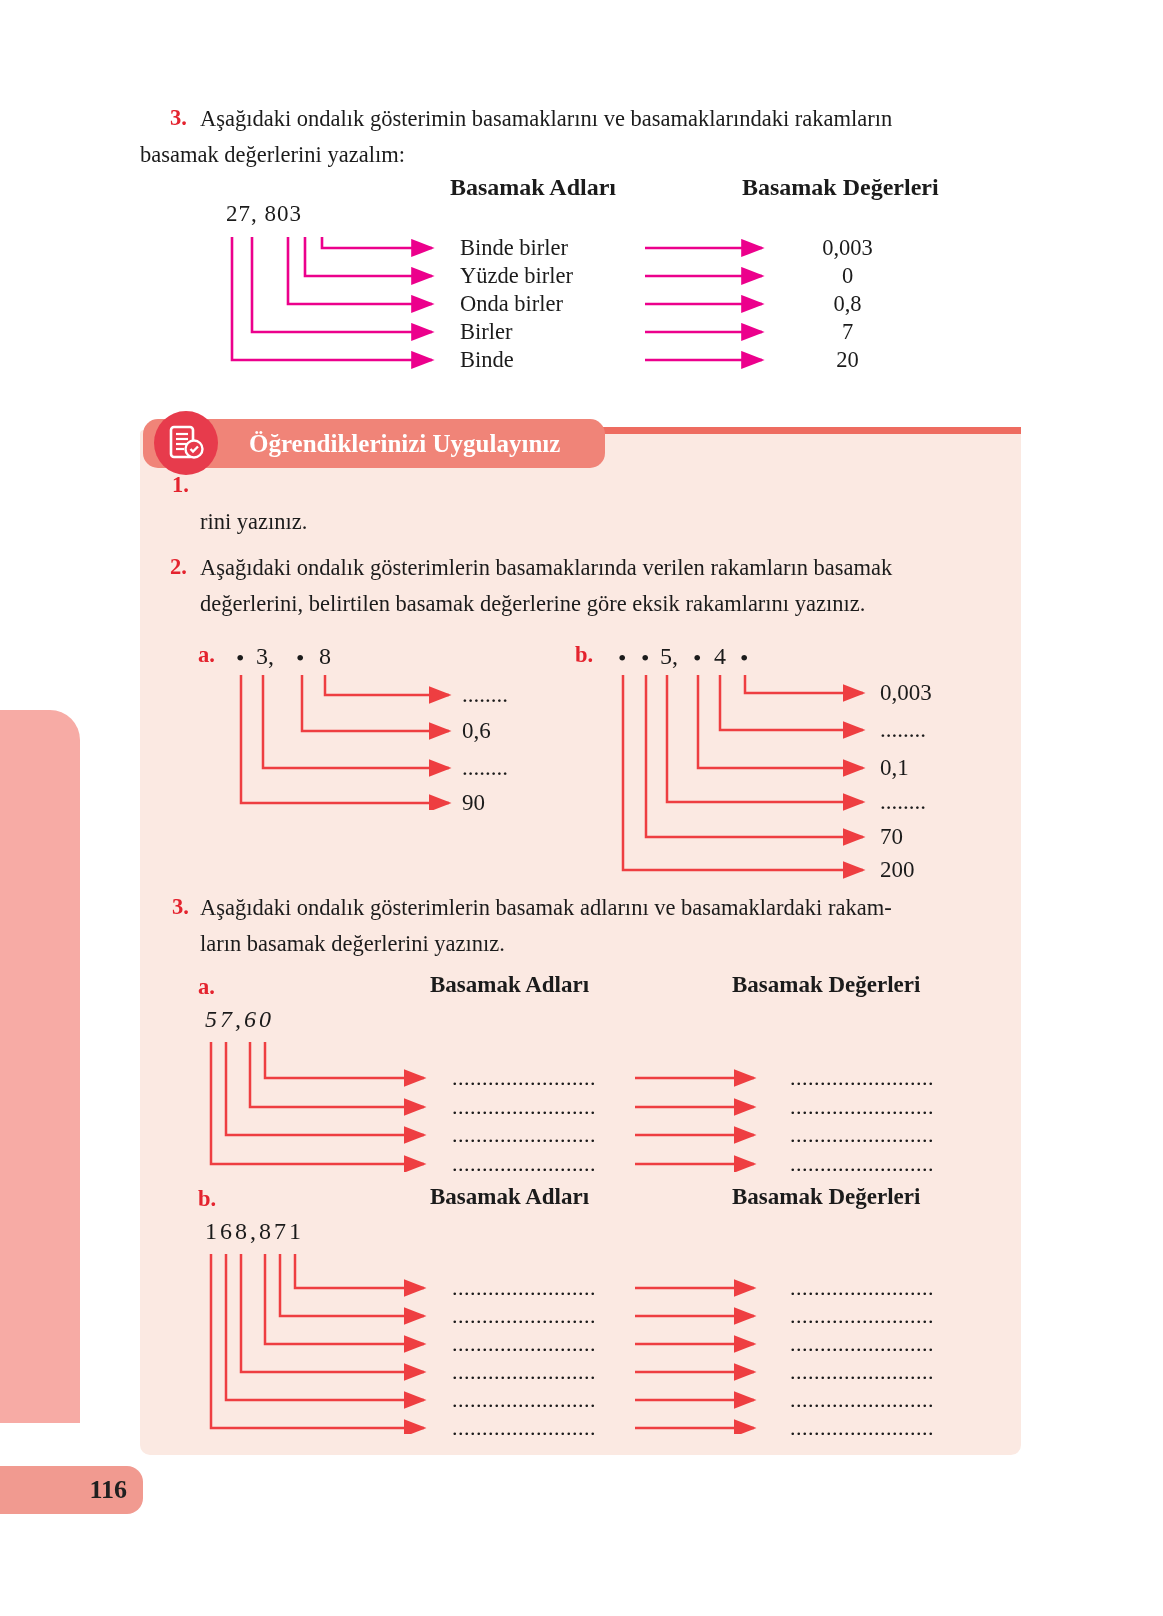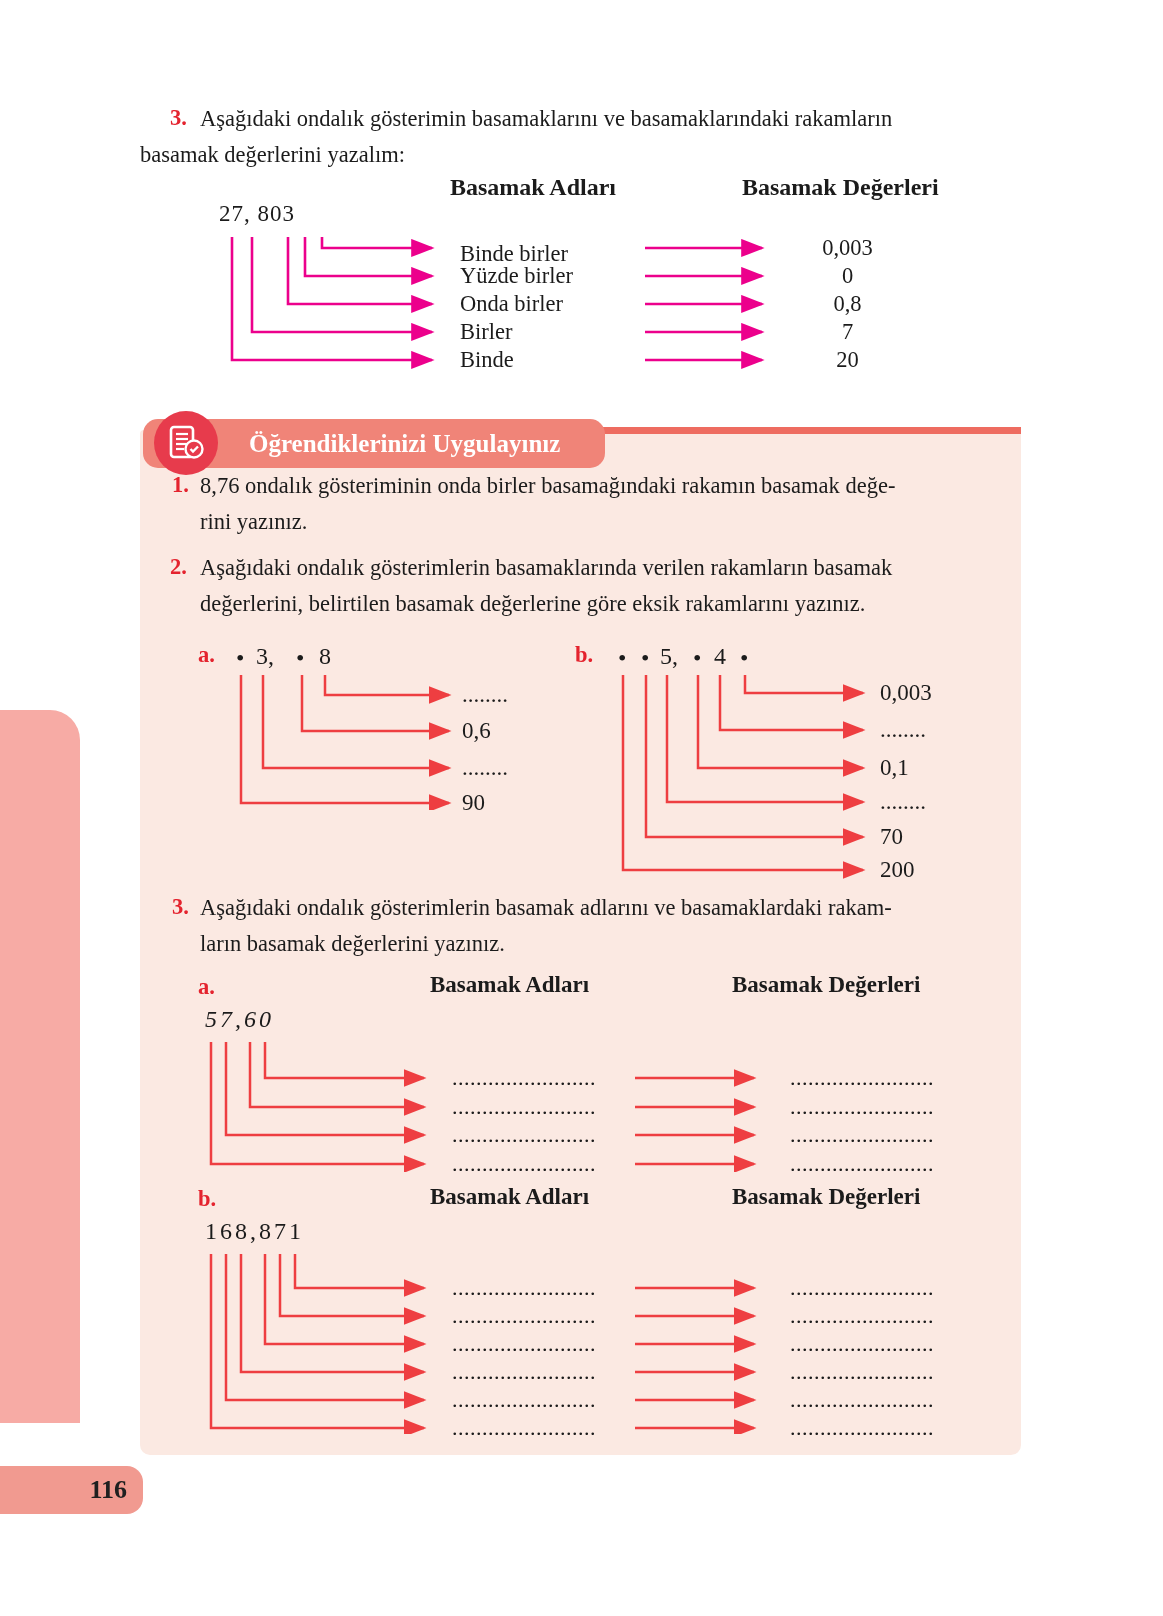--- a/index.html
+++ b/index.html
@@ -38,21 +38,21 @@
 
 <div id="page">
 
   <div class="abs red-num" style="left:170px;top:105px;">3.</div>
   <div class="abs body-text" style="left:200px;top:105px;">Aşağıdaki ondalık gösterimin basamaklarını ve basamaklarındaki rakamların</div>
   <div class="abs body-text" style="left:140px;top:141px;">basamak değerlerini yazalım:</div>
 
   <div class="abs col-header" style="left:450px;top:174px;">Basamak Adları</div>
   <div class="abs col-header" style="left:742px;top:174px;">Basamak Değerleri</div>
 
-  <div class="abs num-display" style="left:219px;top:201px;">27, 803</div>
+  <div class="abs num-display" style="left:226px;top:201px;">27, 803</div>
 
   <svg class="abs" style="left:200px;top:232px;" width="600" height="140" viewBox="0 0 600 140">
     <defs>
       <marker id="am" markerWidth="10" markerHeight="8" refX="8" refY="3.5" orient="auto">
         <path d="M0,0 L9,3.5 L0,7 z" fill="#ec008c"></path>
       </marker>
     </defs>
     <g stroke="#ec008c" stroke-width="2.6" fill="none">
       <polyline points="122,5 122,16 232,16" marker-end="url(#am)"></polyline>
       <polyline points="105,5 105,44 232,44" marker-end="url(#am)"></polyline>
@@ -60,21 +60,21 @@
       <polyline points="52,5 52,100 232,100" marker-end="url(#am)"></polyline>
       <polyline points="32,5 32,128 232,128" marker-end="url(#am)"></polyline>
       <line x1="445" y1="16" x2="562" y2="16" marker-end="url(#am)"></line>
       <line x1="445" y1="44" x2="562" y2="44" marker-end="url(#am)"></line>
       <line x1="445" y1="72" x2="562" y2="72" marker-end="url(#am)"></line>
       <line x1="445" y1="100" x2="562" y2="100" marker-end="url(#am)"></line>
       <line x1="445" y1="128" x2="562" y2="128" marker-end="url(#am)"></line>
     </g>
   </svg>
 
-  <div class="abs row-label" style="left:460px;top:240px;">Binde birler</div>
+  <div class="abs row-label" style="left:460px;top:234px;">Binde birler</div>
   <div class="abs row-label" style="left:460px;top:262px;">Yüzde birler</div>
   <div class="abs row-label" style="left:460px;top:290px;">Onda birler</div>
   <div class="abs row-label" style="left:460px;top:318px;">Birler</div>
   <div class="abs row-label" style="left:460px;top:346px;">Binde</div>
 
   <div class="abs row-value" style="left:785px;top:234px;width:125px;">0,003</div>
   <div class="abs row-value" style="left:785px;top:262px;width:125px;">0</div>
   <div class="abs row-value" style="left:785px;top:290px;width:125px;">0,8</div>
   <div class="abs row-value" style="left:785px;top:318px;width:125px;">7</div>
   <div class="abs row-value" style="left:785px;top:346px;width:125px;text-align:center;">20</div>
@@ -91,21 +91,20 @@
       <line x1="9" y1="10" x2="21" y2="10" stroke="#ffffff" stroke-width="2.2"></line>
       <line x1="9" y1="15" x2="21" y2="15" stroke="#ffffff" stroke-width="2.2"></line>
       <line x1="9" y1="20" x2="21" y2="20" stroke="#ffffff" stroke-width="2.2"></line>
       <line x1="9" y1="25" x2="17" y2="25" stroke="#ffffff" stroke-width="2.2"></line>
       <circle cx="27" cy="25" r="8.5" fill="#e73b4c" stroke="#ffffff" stroke-width="2.4"></circle>
       <path d="M23.5 25 L26 27.5 L31 22.5" fill="none" stroke="#ffffff" stroke-width="2.4"></path>
     </svg>
   </div>
 
   <div class="abs red-num" style="left:172px;top:472px;">1.</div>
-  <div class="abs body-text" style="left:200px;top:472px;">8,76 ondalık gösteriminin onda birler basamağındaki rakamın basamak değe-</div>
   <div class="abs body-text" style="left:200px;top:508px;">rini yazınız.</div>
 
   <div class="abs red-num" style="left:170px;top:554px;">2.</div>
   <div class="abs body-text" style="left:200px;top:554px;">Aşağıdaki ondalık gösterimlerin basamaklarında verilen rakamların basamak</div>
   <div class="abs body-text" style="left:200px;top:590px;">değerlerini, belirtilen basamak değerlerine göre eksik rakamlarını yazınız.</div>
 
   <div class="abs red-num" style="left:198px;top:642px;">a.</div>
   <div class="abs digit-part" style="left:236px;top:645px;">•</div>
   <div class="abs digit-part" style="left:256px;top:643px;">3,</div>
   <div class="abs digit-part" style="left:296px;top:645px;">•</div>

